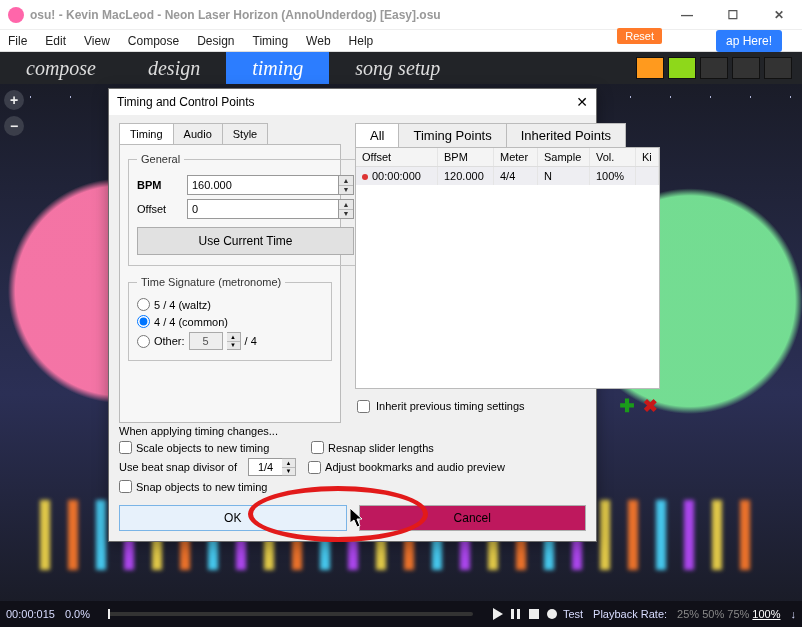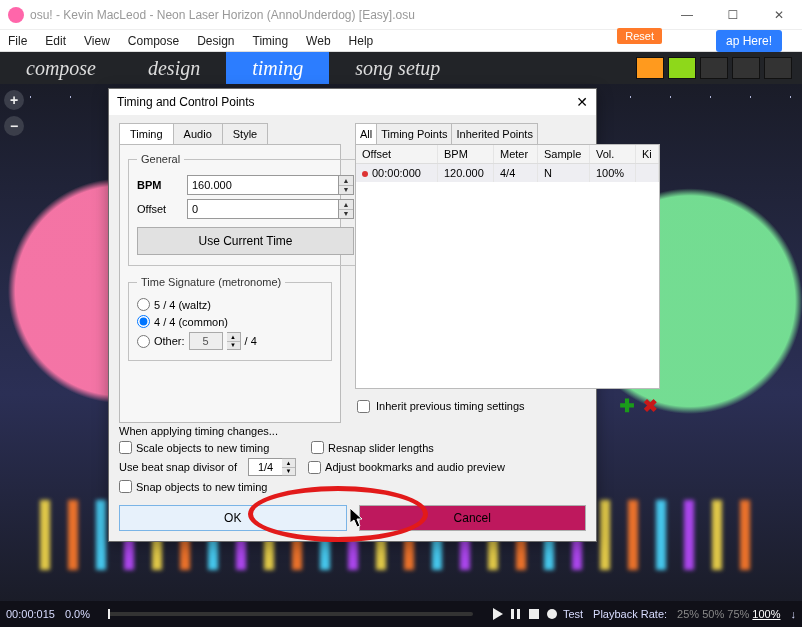--- a/index.html
+++ b/index.html
@@ -1,19 +1,19 @@
 <!DOCTYPE html>
 <html><head>
 <meta charset="utf-8">
 <style>
   * { box-sizing: border-box; font-family: "Segoe UI", Tahoma, sans-serif; }
   body { margin:0; width:802px; height:627px; background:#fff; overflow:hidden; position:relative; }
 
   
-  .titlebar { height:30px; display:flex; align-items:center; padding:0 0 0 8px; background:#fff; border-bottom:1px solid #eee;}
+  .titlebar { height:30px; display:flex; align-items:center; padding:0 0 0 8px; background:#fff; border-bottom:1px solid #eee;font-weight:bold;}
   .titlebar .icon { width:16px; height:16px; background:#ff66aa; border-radius:50%; margin-right:6px;}
   .titlebar .title { font-size:12px; color:#999; }
   .titlebar .winbtns { margin-left:auto; display:flex;}
   .titlebar .winbtns div { width:46px; height:30px; display:flex; align-items:center; justify-content:center; color:#555; font-size:12px;}
 
   
   .menubar { height:22px; display:flex; align-items:center; padding:0 8px; gap:18px; font-size:12px; color:#222; background:#fff; border-bottom:1px solid #ddd;}
   .menubar span { cursor:default; }
 
   
@@ -77,21 +77,21 @@
   button.wide{ width:100%; height:28px; background:#e1e1e1; border:1px solid #adadad; font-size:12px;}
   .radio-row{ display:flex; align-items:center; gap:4px; margin-top:4px; font-size:11px;}
   input[type=radio],input[type=checkbox]{ margin:0;}
   .mini{ width:34px; height:18px; border:1px solid #aaa; font-size:11px; text-align:center; background:#eee;}
   .mini-spin{ width:14px; height:18px; border:1px solid #aaa; border-left:none; display:flex; flex-direction:column; background:#e8e8e8;}
   .mini-spin div{flex:1; font-size:6px; display:flex;align-items:center;justify-content:center;}
   .mini-spin div:first-child{border-bottom:1px solid #bbb;}
 
   .right-pane{ flex:1; display:flex; flex-direction:column;}
   .rtabs{ display:flex;}
-  .rtabs .t{ padding:4px 4px; border:1px solid #bbb; border-bottom:none; background:#eee; margin-right:-1px; font-size:11px;}
+  .rtabs .t{ padding:4px 14px; border:1px solid #bbb; border-bottom:none; background:#eee; margin-right:-1px; font-size:13px;}
   .rtabs .t.active{ background:#fff;}
   .grid{ flex:1; border:1px solid #bbb; background:#fff; display:flex; flex-direction:column;}
   .ghead,.grow{ display:flex; font-size:11px;}
   .ghead{ background:#f4f4f4; border-bottom:1px solid #ddd;}
   .gc{ padding:3px 6px; border-right:1px solid #e5e5e5;}
   .c-off{width:82px;} .c-bpm{width:56px;} .c-met{width:44px;} .c-sam{width:52px;} .c-vol{width:46px;} .c-ki{flex:1;}
   .grow{ background:#eeeef2;justify-content:space-between;}
   .dot{ width:6px; height:6px; background:#d33; border-radius:50%; display:inline-block; margin-right:4px; vertical-align:middle;}
   .under-grid{ display:flex; align-items:center; gap:6px; padding:6px 2px; font-size:11px;}
   .under-grid .icons{ margin-left:auto; display:flex; gap:8px; font-size:18px;}

